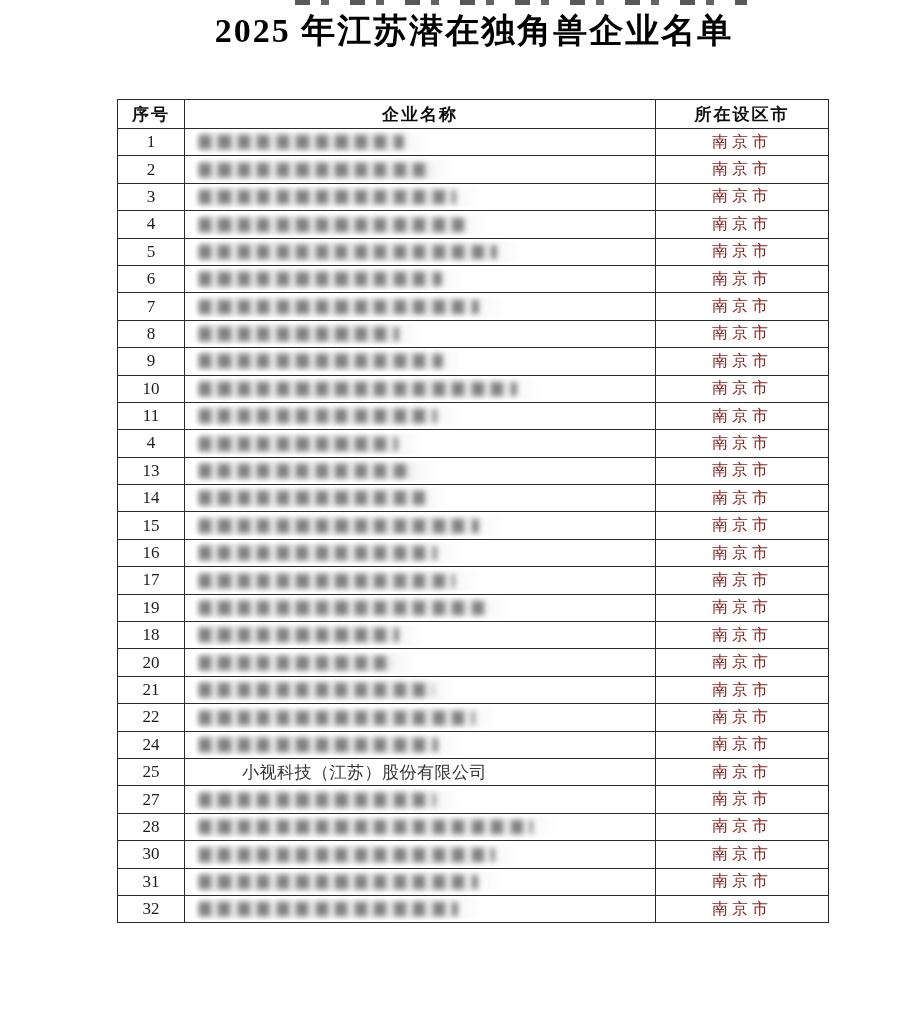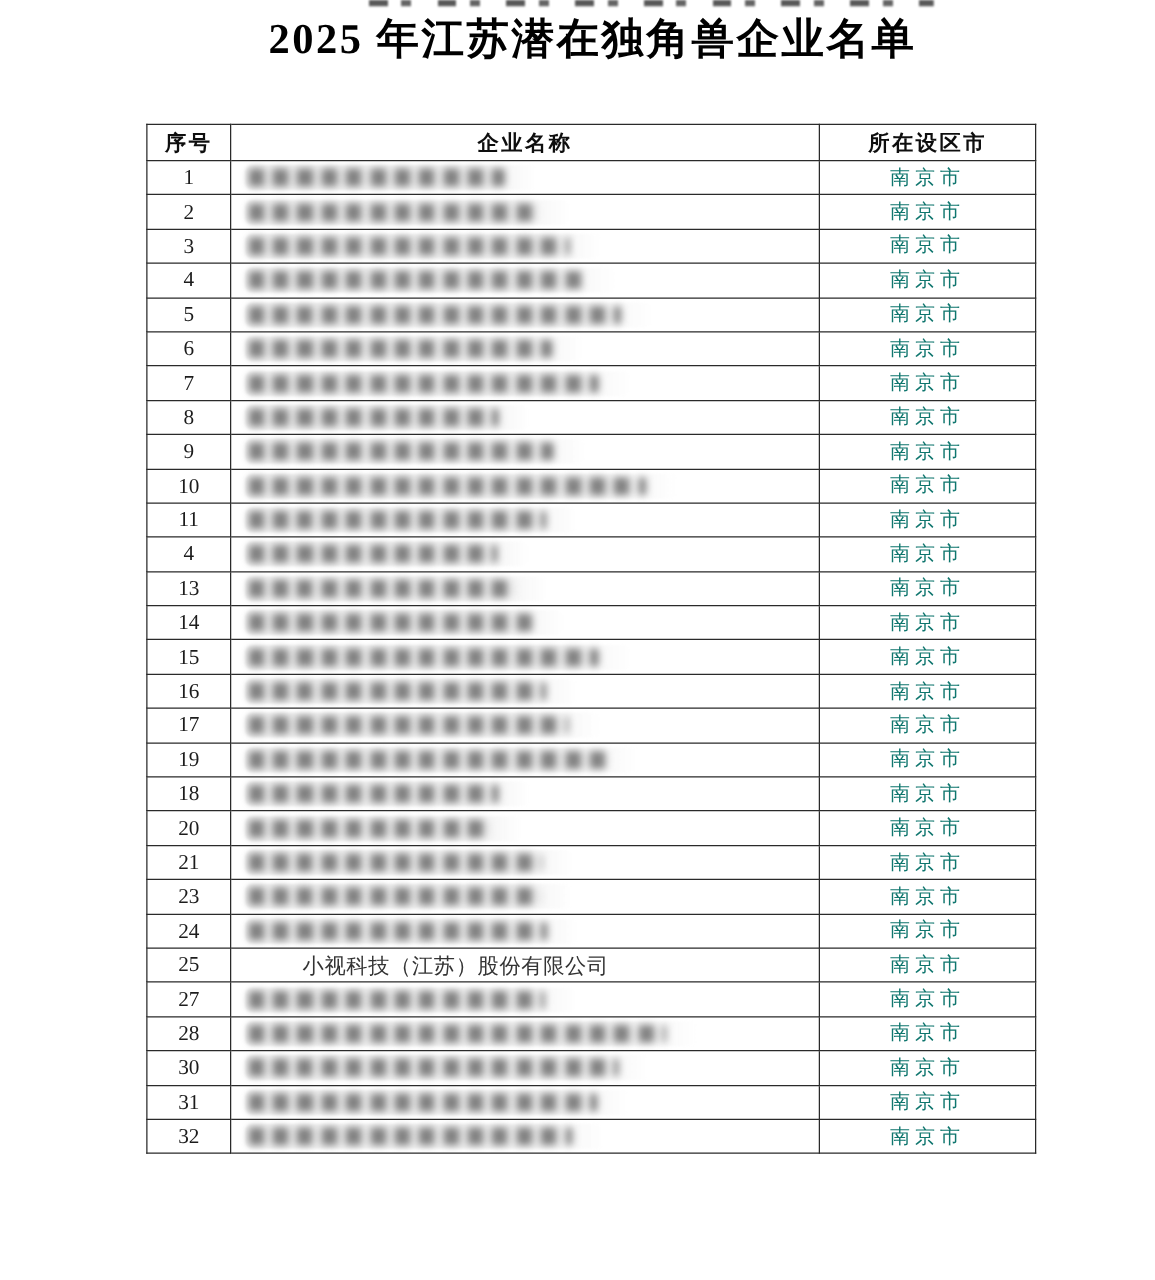--- a/index.html
+++ b/index.html
@@ -79,21 +79,21 @@
   }
   .company-name {
     font-size: 17px;
     color: #333333;
     letter-spacing: 0.5px;
     margin-left: 46px;
   }
   td.cityc {
     text-align: center;
     font-size: 16px;
-    color: #0f766e;
+    color: #7f1d1d;
     letter-spacing: 4px;
   }
   
   .blur-wrap {
     display: inline-block;
     vertical-align: middle;
     height: 20px;
     border-radius: 6px;
     background: linear-gradient(90deg,
       rgba(205,205,205,0.32) 0%,
@@ -232,22 +232,22 @@
     <td class="num">20</td>
     <td class="namec"><span class="blur-wrap" style="width: 222px;"><span class="blur-text" style="width: 194px;"></span></span></td>
     <td class="cityc">南京市</td>
   </tr>
       <tr>
     <td class="num">21</td>
     <td class="namec"><span class="blur-wrap" style="width: 263px;"><span class="blur-text" style="width: 235px;"></span></span></td>
     <td class="cityc">南京市</td>
   </tr>
       <tr>
-    <td class="num">23</td>
-    <td class="namec"><span class="blur-wrap" style="width: 262px;"><span class="blur-text" style="width: 234px;"></span></span></td>
+    <td class="num">22</td>
+    <td class="namec"><span class="blur-wrap" style="width: 304px;"><span class="blur-text" style="width: 276px;"></span></span></td>
     <td class="cityc">南京市</td>
   </tr>
       <tr>
     <td class="num">24</td>
     <td class="namec"><span class="blur-wrap" style="width: 267px;"><span class="blur-text" style="width: 239px;"></span></span></td>
     <td class="cityc">南京市</td>
   </tr>
       <tr>
     <td class="num">25</td>
     <td class="namec"><span class="company-name">小视科技（江苏）股份有限公司</span></td>

